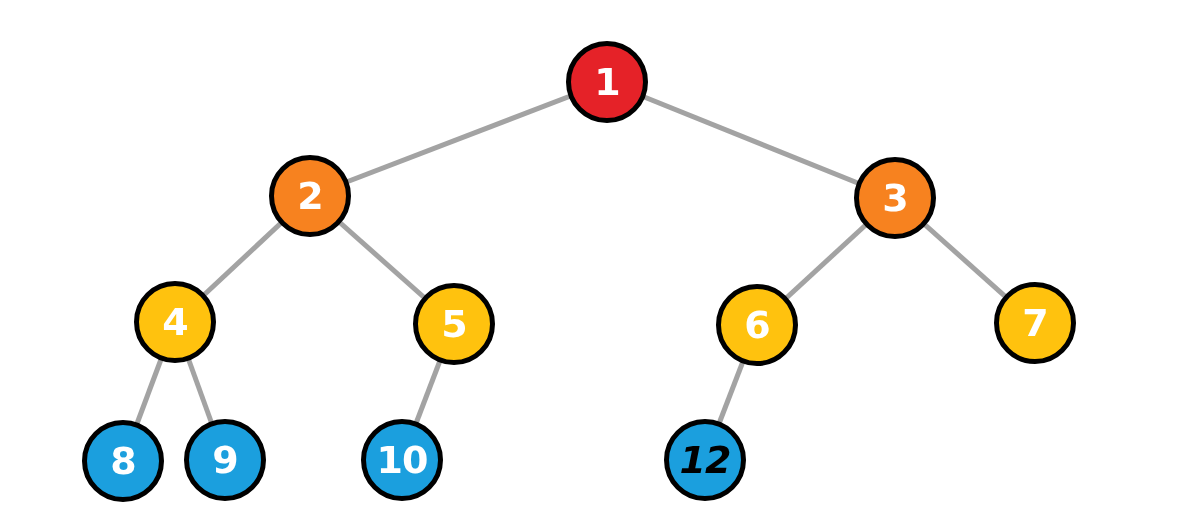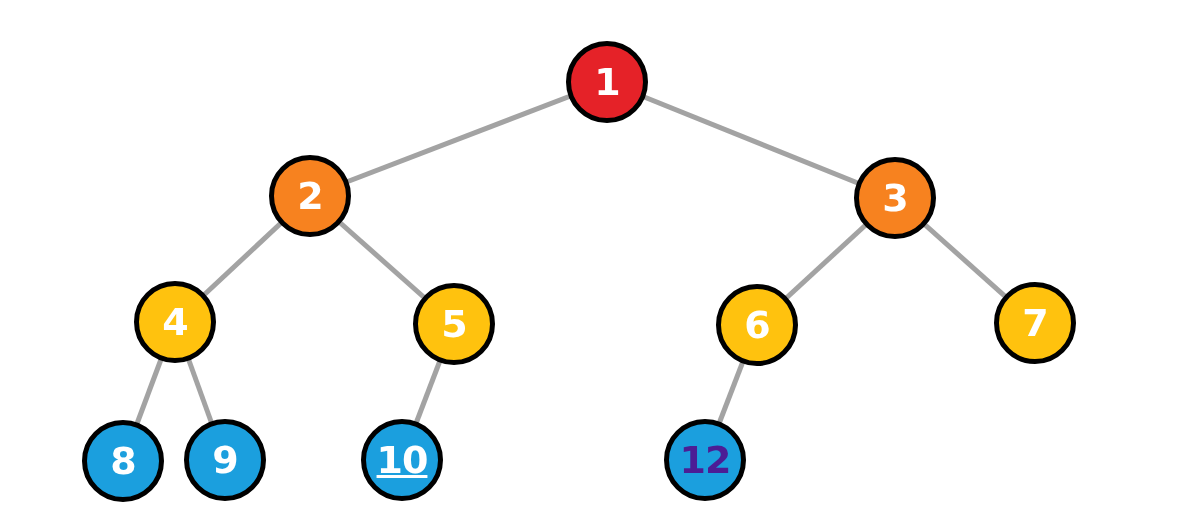--- a/index.html
+++ b/index.html
@@ -80,19 +80,19 @@
       <div class="node" style="left: 994px; top: 282px; background: rgb(255, 194, 14); border-color: rgb(0, 0, 0);">
         <span class="node-label" style="color: rgb(255, 255, 255);">7</span>
       </div>
       <div class="node" style="left: 82px; top: 420px; background: rgb(27, 159, 222); border-color: rgb(0, 0, 0);">
         <span class="node-label" style="color: rgb(255, 255, 255);">8</span>
       </div>
       <div class="node" style="left: 184px; top: 419px; background: rgb(27, 159, 222); border-color: rgb(0, 0, 0);">
         <span class="node-label" style="color: rgb(255, 255, 255);">9</span>
       </div>
       <div class="node" style="left: 361px; top: 419px; background: rgb(27, 159, 222); border-color: rgb(0, 0, 0);">
-        <span class="node-label" style="color: rgb(255, 255, 255); text-decoration: underline;">10</span>
+        <span class="node-label" style="color: rgb(255, 255, 255);">10</span>
       </div>
       <div class="node" style="left: 664px; top: 419px; background: rgb(27, 159, 222); border-color: rgb(0, 0, 0);">
-        <span class="node-label" style="color: #4c1d95;">12</span>
+        <span class="node-label" style="color: #000000; font-style: italic;">12</span>
       </div>
     </div>
 </div>
 
 </body></html>

